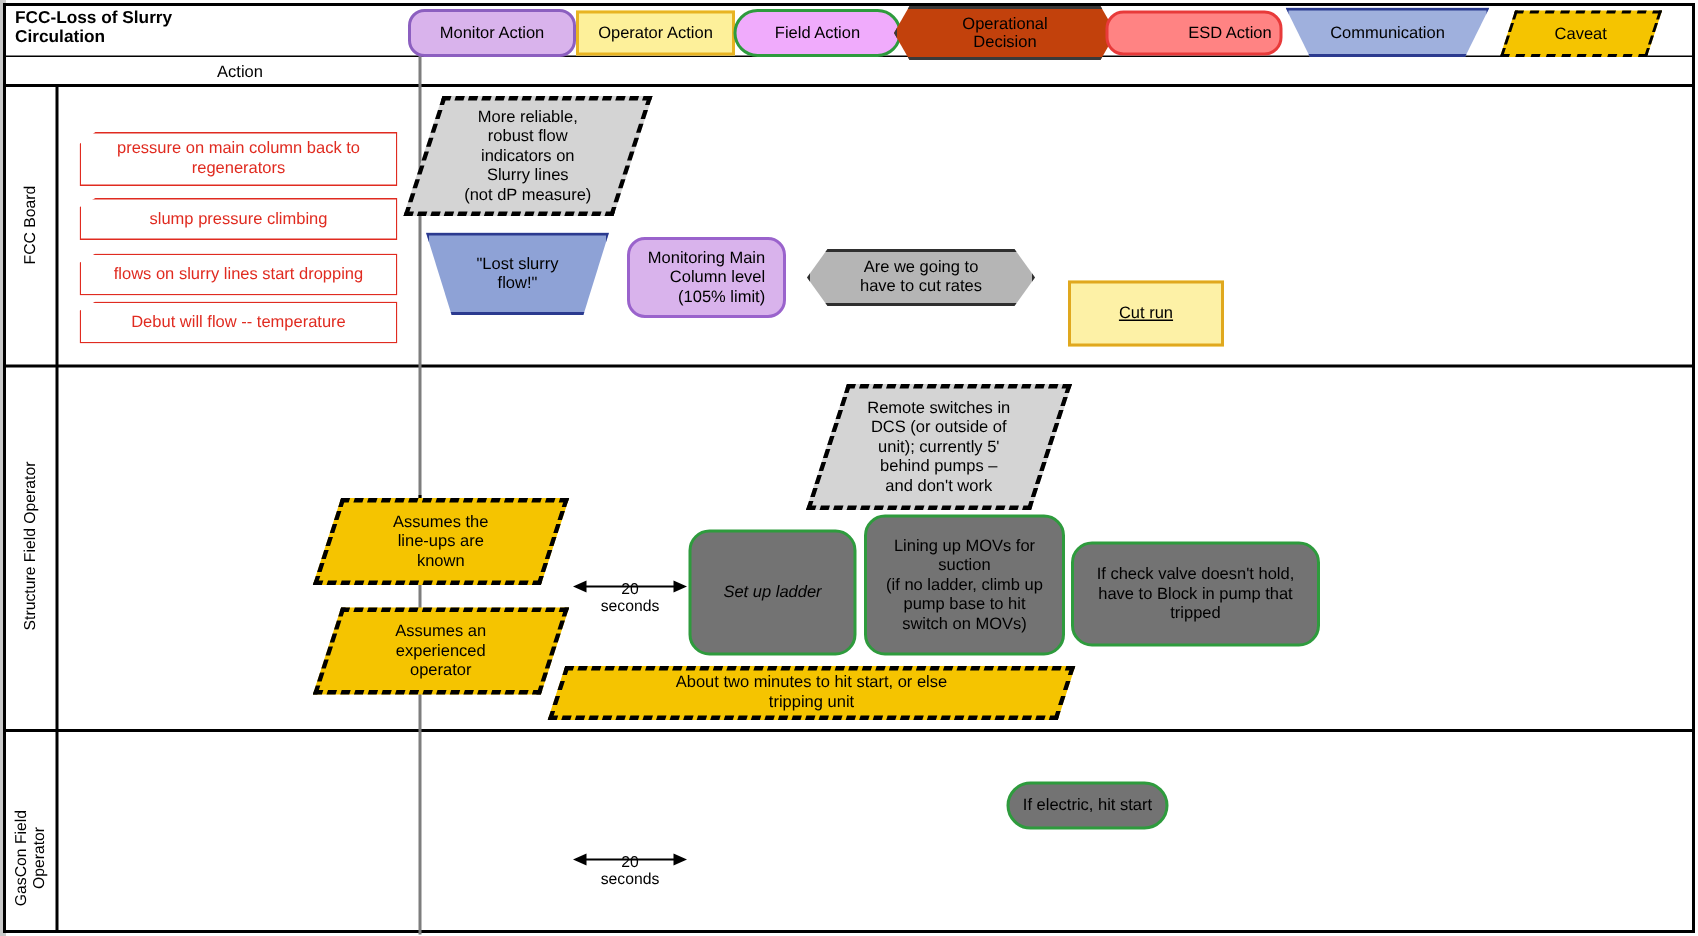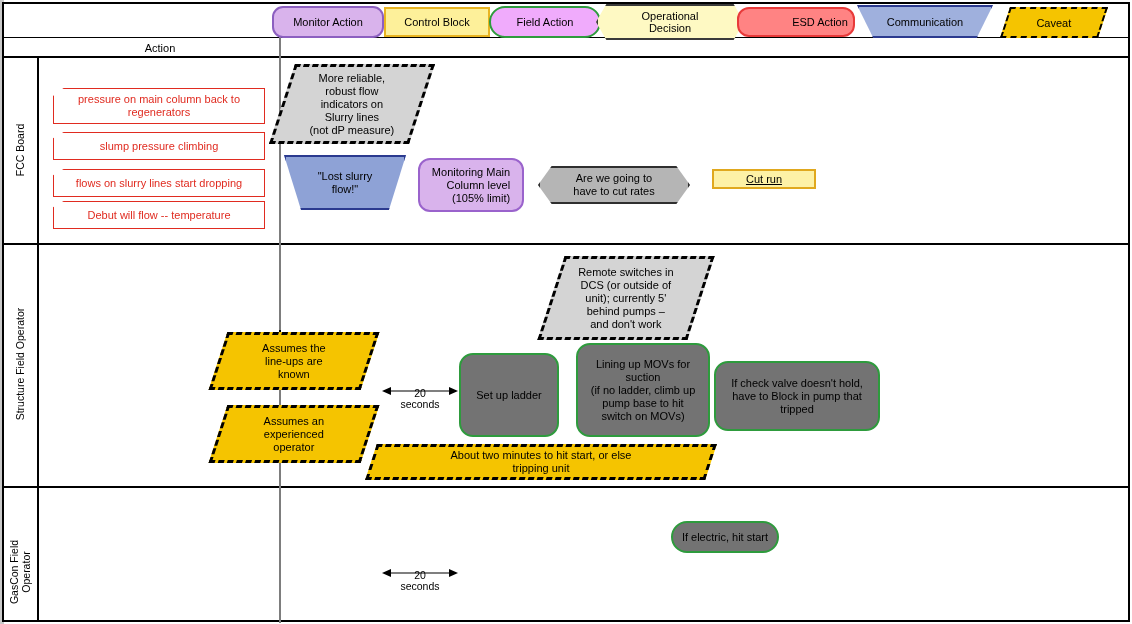--- a/index.html
+++ b/index.html
@@ -46,21 +46,21 @@
   .lg-monitor{
     background:#d9b3ec;border:2px solid #8c5fc0;border-radius:11px;
   }
   .lg-control{
     background:#fdf09a;border:2px solid #e8b422;
   }
   .lg-field{
     background:#f0abfc;border:2px solid #2e9b3d;border-radius:16px;
   }
   .lg-oper{
-    background:#fef9c3;border:2px solid #3a3a3a;
+    background:#c2410c;border:2px solid #3a3a3a;
     clip-path:polygon(7% 0,93% 0,100% 50%,93% 100%,7% 100%,0 50%);
   }
   .lg-oper-wrap{position:absolute;}
   .lg-esd{
     background:#ff8383;border:2px solid #e83a3a;border-radius:12px;padding-left:48px;
   }
   .lg-comm{
     background:#9fb0dd;border:2px solid #2b3a8f;
     clip-path:polygon(0 0,100% 0,88% 100%,12% 100%);
   }
@@ -145,28 +145,30 @@
   <div class="hline" style="left:4px;top:37px;width:1126px;"></div>
   <div class="hline thick" style="left:4px;top:56px;width:1126px;"></div>
 
   <div class="hline thick" style="left:4px;top:243px;width:1126px;"></div>
   <div class="hline thick" style="left:4px;top:486px;width:1126px;"></div>
 
   <div class="vline thick" style="left:37px;top:57px;height:565px;"></div>
 
   <div class="grayline" style="left:279px;top:37px;height:586px;"></div>
 
+  <div class="title">FCC-Loss of Slurry
+Circulation</div>
   <div class="action-label">Action</div>
 
   <div class="legend lg-monitor" style="left:272px;top:6px;width:112px;height:32px;">
     <span>Monitor Action</span>
   </div>
 
   <div class="legend lg-control" style="left:384px;top:7px;width:106px;height:30px;">
-    <span>Control Block</span>
+    <span>Operator Action</span>
   </div>
 
   <div class="legend lg-field" style="left:489px;top:6px;width:112px;height:32px;">
     <span>Field Action</span>
   </div>
 
   <div class="lg-oper-wrap" style="left:596px;top:4px;width:148px;height:36px;">
     <div class="legend lg-oper" style="position:absolute;left:0;top:0;width:148px;height:36px;white-space:pre-line;">
       <span>Operational
 Decision</span>
@@ -230,21 +232,21 @@
 (105% limit)</span>
   </div>
 
   <div class="n-oper-wrap" style="left:538px;top:166px;width:152px;height:38px;">
     <div class="node n-oper" style="position:absolute;left:0;top:0;width:152px;height:38px;white-space:pre-line;">
       <span>Are we going to
 have to cut rates</span>
     </div>
   </div>
 
-  <div class="node n-control" style="left:712px;top:169px;width:104px;height:20px;text-decoration:underline;">
+  <div class="node n-control" style="left:712px;top:187px;width:104px;height:44px;text-decoration:underline;">
     <span>Cut run</span>
   </div>
 
   <div class="node n-grayskew" style="left:551px;top:256px;width:150px;height:84px;white-space:pre-line;">
     <span>Remote switches in
 DCS (or outside of
 unit); currently 5'
 behind pumps –
 and don't work</span>
   </div>
@@ -273,21 +275,21 @@
       <line x1="2" y1="6" x2="74" y2="6" stroke="#000" stroke-width="1.2"></line>
       <polygon points="0,6 9,2 9,10" fill="#000"></polygon>
       <polygon points="76,6 67,2 67,10" fill="#000"></polygon>
     </svg>
   </div>
   <div class="dur" style="left:395px;top:377px;width:50px;white-space:pre-line;">
     <span>20
 seconds</span>
   </div>
 
-  <div class="node n-field" style="left:459px;top:353px;width:100px;height:84px;">
+  <div class="node n-field" style="left:459px;top:353px;width:112px;height:84px;font-style:italic;">
     <span>Set up ladder</span>
   </div>
   <div class="node n-field" style="left:576px;top:343px;width:134px;height:94px;white-space:pre-line;">
     <span>Lining up MOVs for
 suction
 (if no ladder, climb up
 pump base to hit
 switch on MOVs)</span>
   </div>
   <div class="node n-field" style="left:714px;top:361px;width:166px;height:70px;white-space:pre-line;">

